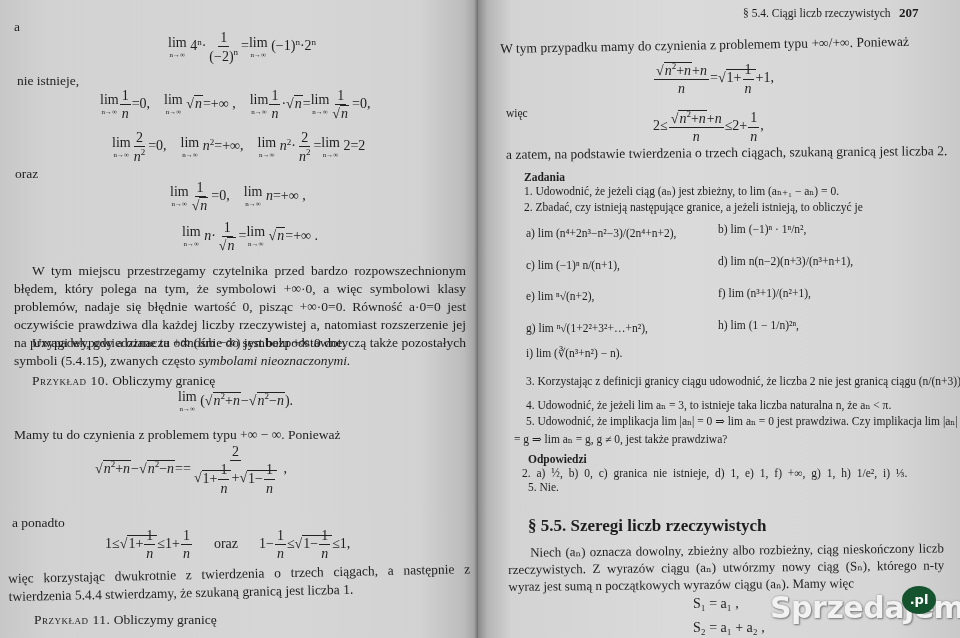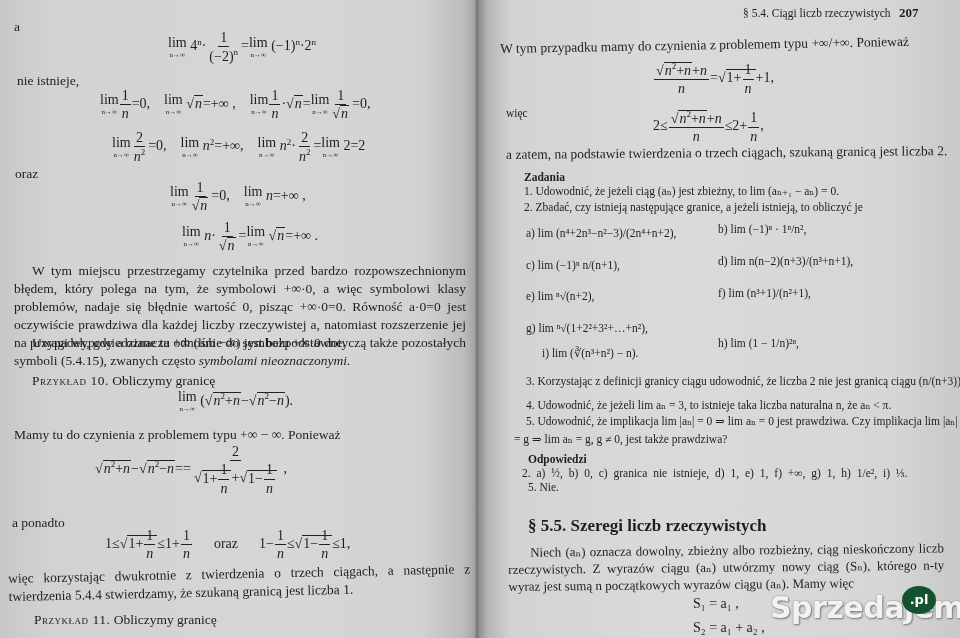--- a/index.html
+++ b/index.html
@@ -250,22 +250,22 @@
   <div class="abs small" style="left:46px;top:184px;">1. Udowodnić, że jeżeli ciąg (aₙ) jest zbieżny, to lim (aₙ₊₁ − aₙ) = 0.</div>
   <div class="abs small" style="left:46px;top:200px;">2. Zbadać, czy istnieją następujące granice, a jeżeli istnieją, to obliczyć je</div>
 
   <div class="abs small" style="left:48px;top:226px;">a) lim (n⁴+2n³−n²−3)/(2n⁴+n+2),</div>
   <div class="abs small" style="left:240px;top:222px;">b) lim (−1)ⁿ · 1ⁿ/n²,</div>
   <div class="abs small" style="left:48px;top:258px;">c) lim (−1)ⁿ n/(n+1),</div>
   <div class="abs small" style="left:240px;top:254px;">d) lim n(n−2)(n+3)/(n³+n+1),</div>
   <div class="abs small" style="left:48px;top:289px;">e) lim ⁿ√(n+2),</div>
   <div class="abs small" style="left:240px;top:286px;">f) lim (n³+1)/(n²+1),</div>
   <div class="abs small" style="left:48px;top:321px;">g) lim ⁿ√(1+2²+3²+…+n²),</div>
-  <div class="abs small" style="left:240px;top:336px;">h) lim (1 − 1/n)²ⁿ,</div>
-  <div class="abs small" style="left:64px;top:346px;">i) lim (∛(n³+n²) − n).</div>
+  <div class="abs small" style="left:240px;top:318px;">h) lim (1 − 1/n)²ⁿ,</div>
+  <div class="abs small" style="left:48px;top:346px;">i) lim (∛(n³+n²) − n).</div>
 
   <div class="abs small" style="left:48px;top:374px;">3. Korzystając z definicji granicy ciągu udowodnić, że liczba 2 nie jest granicą ciągu (n/(n+3)).</div>
   <div class="abs small" style="left:48px;top:398px;">4. Udowodnić, że jeżeli lim aₙ = 3, to istnieje taka liczba naturalna n, że aₙ &lt; π.</div>
   <div class="abs small" style="left:48px;top:414px;">5. Udowodnić, że implikacja lim |aₙ| = 0 ⇒ lim aₙ = 0 jest prawdziwa. Czy implikacja lim |aₙ| =</div>
   <div class="abs small" style="left:36px;top:432px;">= g ⇒ lim aₙ = g, g ≠ 0, jest także prawdziwa?</div>
 
   <div class="abs small bold" style="left:50px;top:452px;">Odpowiedzi</div>
   <div class="abs small" style="left:44px;top:466px;word-spacing:3px;">2. a) ½,   b) 0,   c) granica nie istnieje,   d) 1,   e) 1,   f) +∞,   g) 1,   h) 1/e²,   i) ⅓.</div>
   <div class="abs small" style="left:50px;top:480px;">5. Nie.</div>
 

